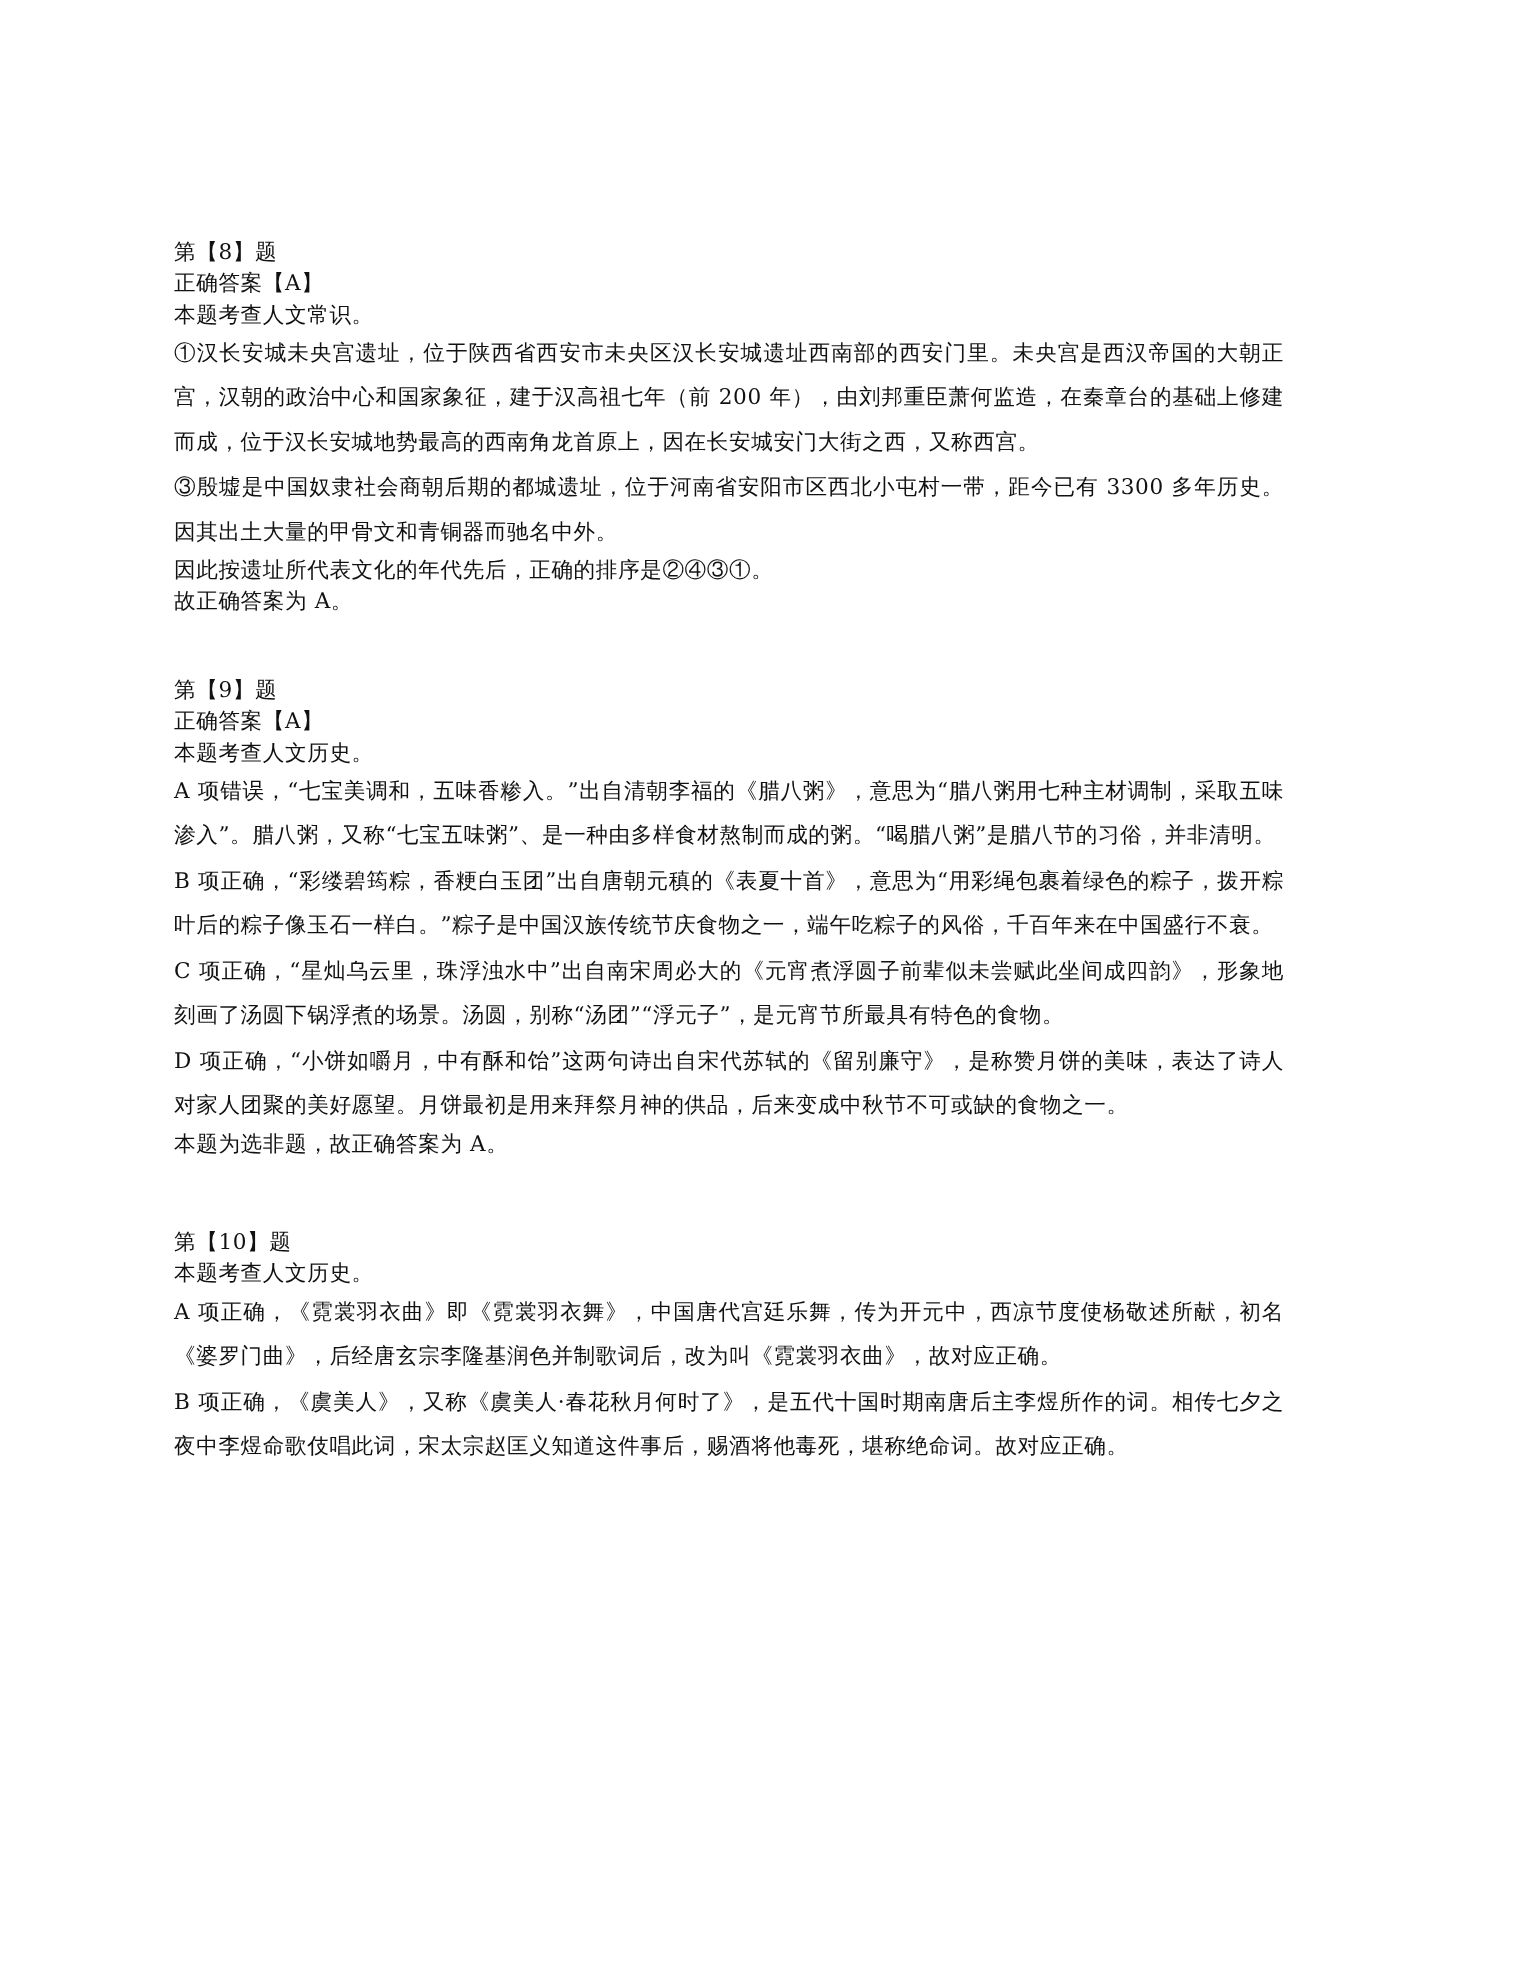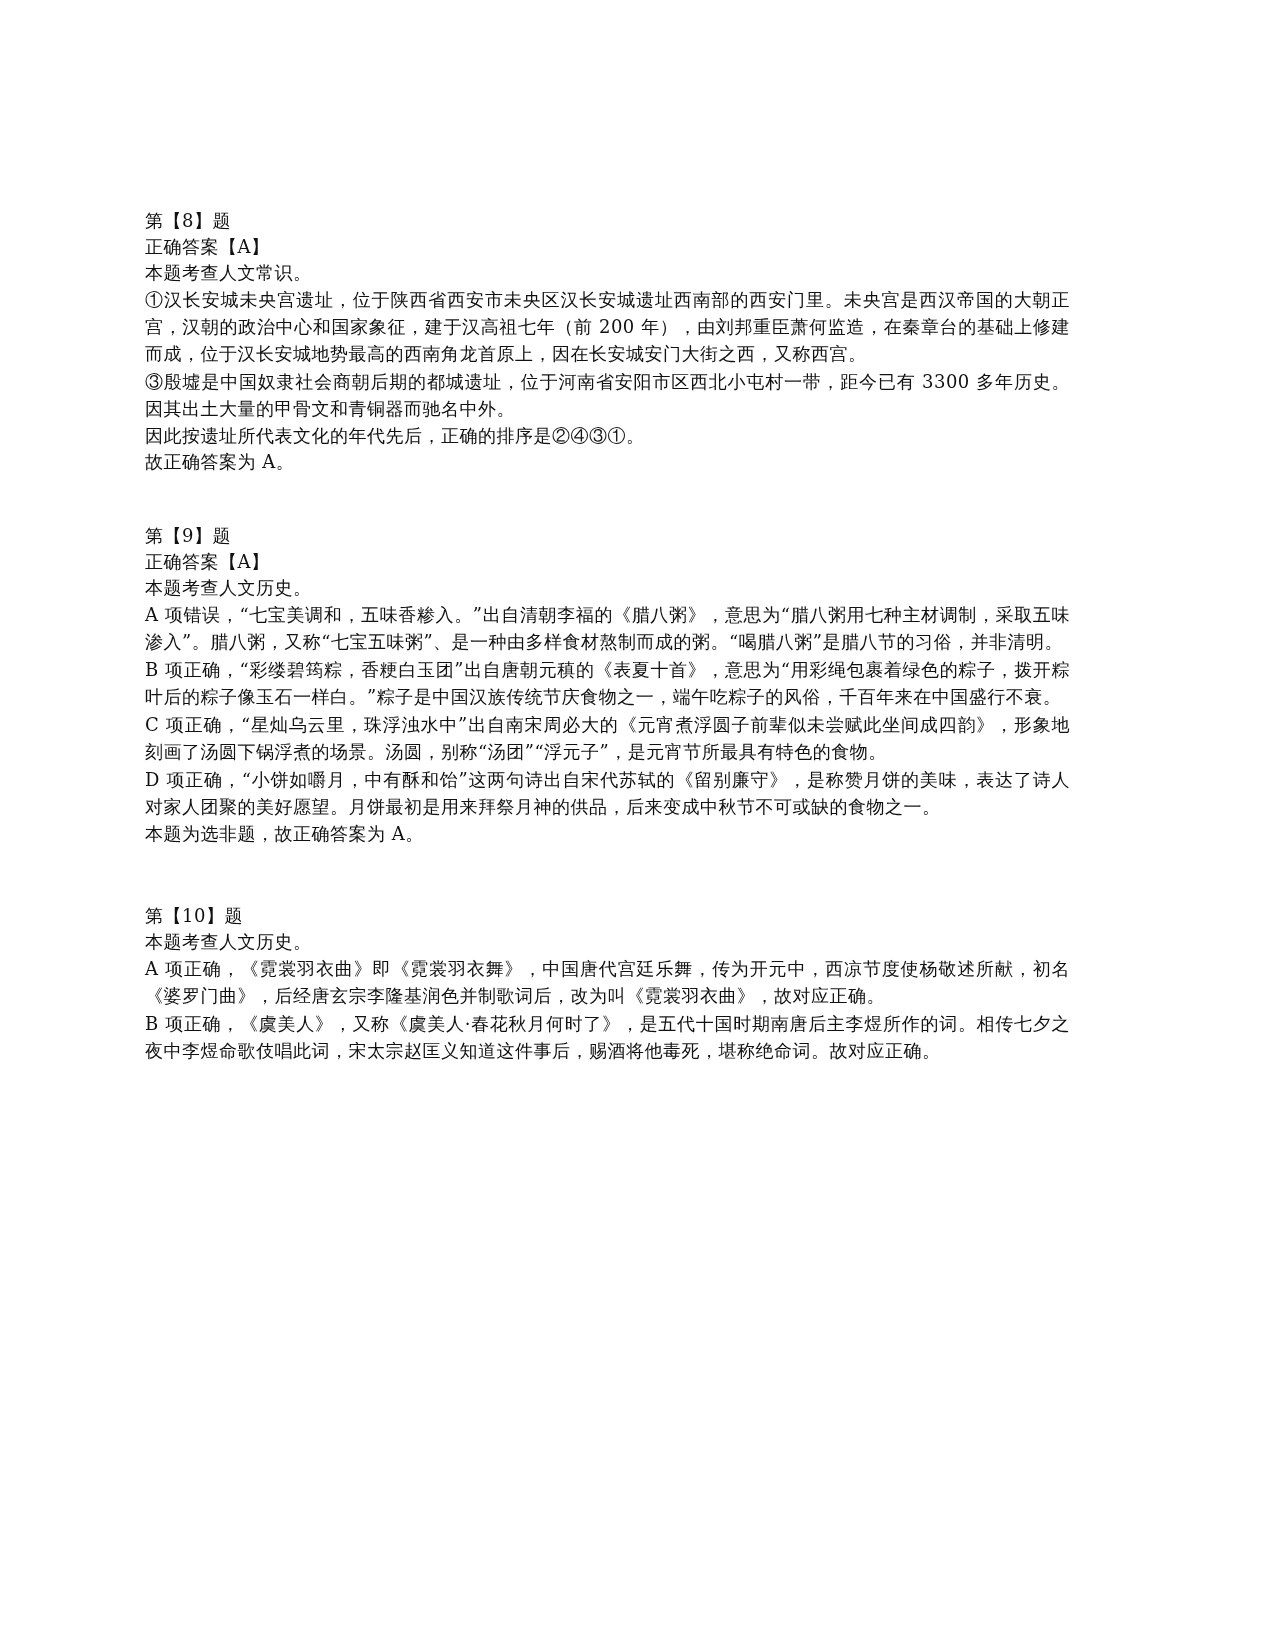--- a/index.html
+++ b/index.html
@@ -1,21 +1,21 @@
 <!DOCTYPE html>
 <html><head>
 <meta charset="utf-8">
 <style>
   html, body { margin: 0; padding: 0; background: #ffffff; }
   body { width: 1275px; height: 1650px; position: relative; overflow: hidden;
          font-family: "DejaVu Serif", "Liberation Serif", serif; color: #111111; }
-  .page { position: absolute; left: 145px; top: 208px; width: 925px; }
+  .page { position: absolute; left: 145px; top: 198px; width: 925px; }
   .q { margin: 0; }
   .line { font-size: 18px; line-height: 26px; margin: 0; white-space: normal; text-align: justify; letter-spacing: 0.5px; }
-  .para { font-size: 18px; line-height: 27px; margin: 0 0 1px 0; text-align: justify; letter-spacing: 0.5px; }
+  .para { font-size: 18px; line-height: 37px; margin: 0 0 1px 0; text-align: justify; letter-spacing: 0.5px; }
   .big-num { font-family: "DejaVu Sans", "Liberation Sans", sans-serif; font-size: 19px; position: relative; top: -6px; }
   .gap-1 { height: 48px; }
   .gap-2 { height: 56px; }
 </style>
 </head>
 <body>
 
 <div class="page">
 
   <section class="q">

